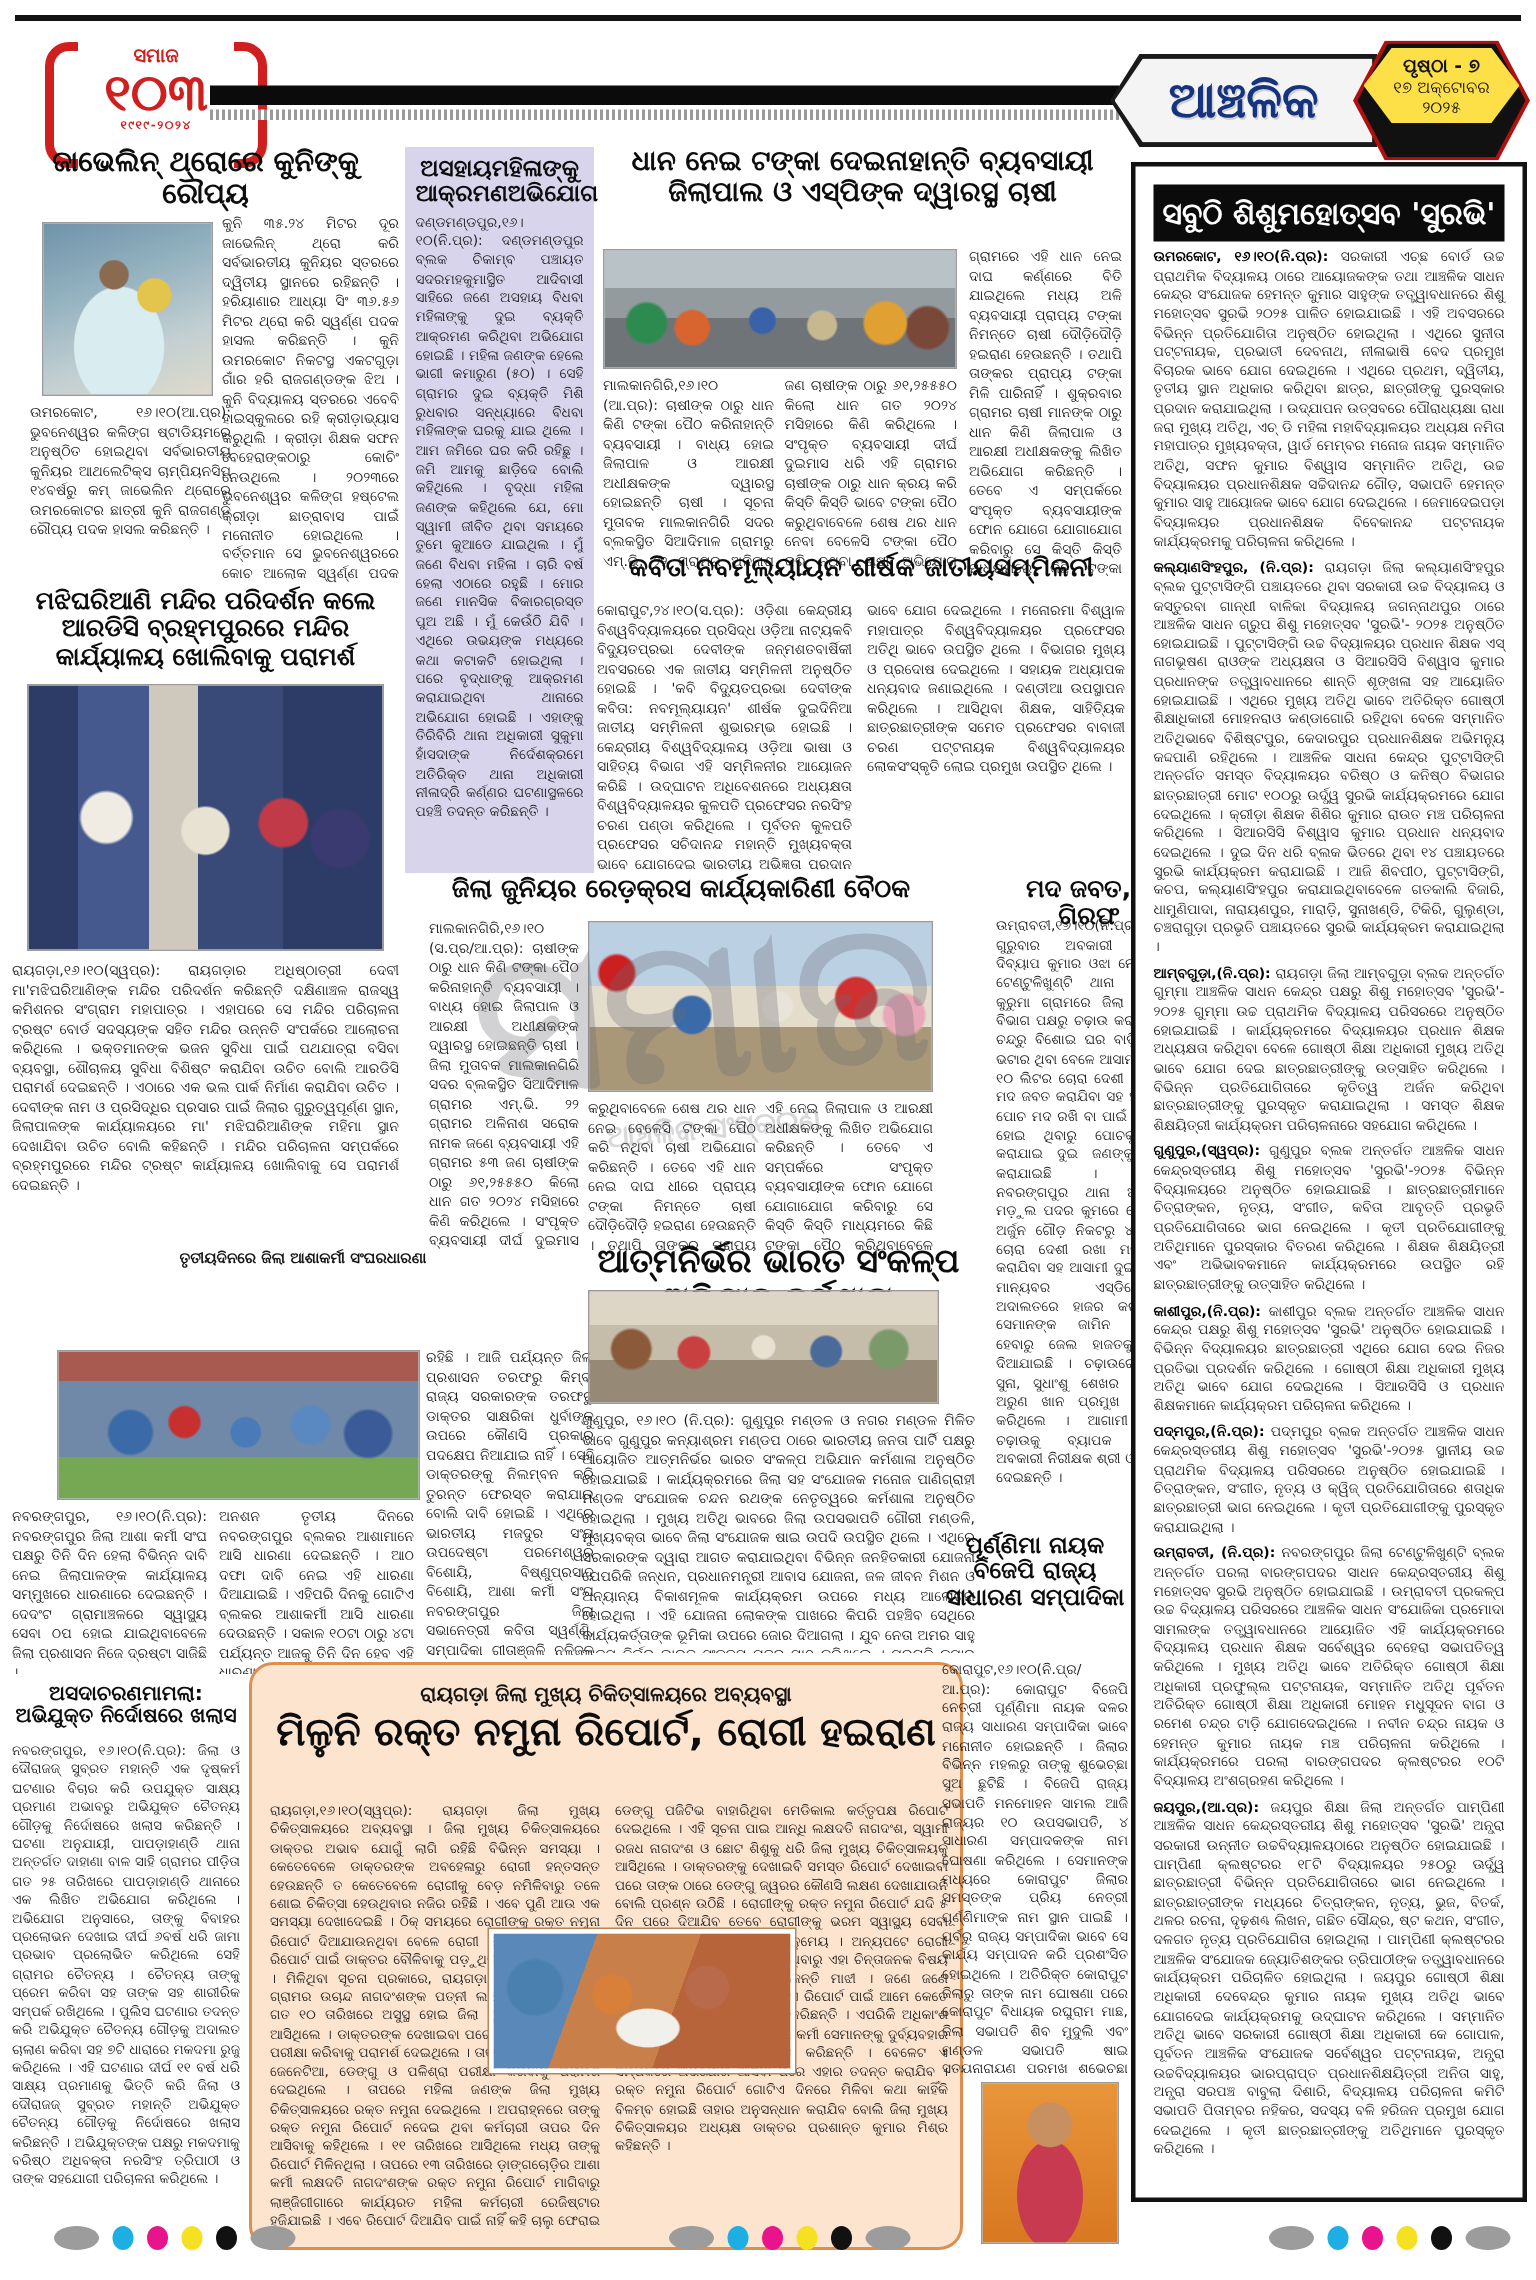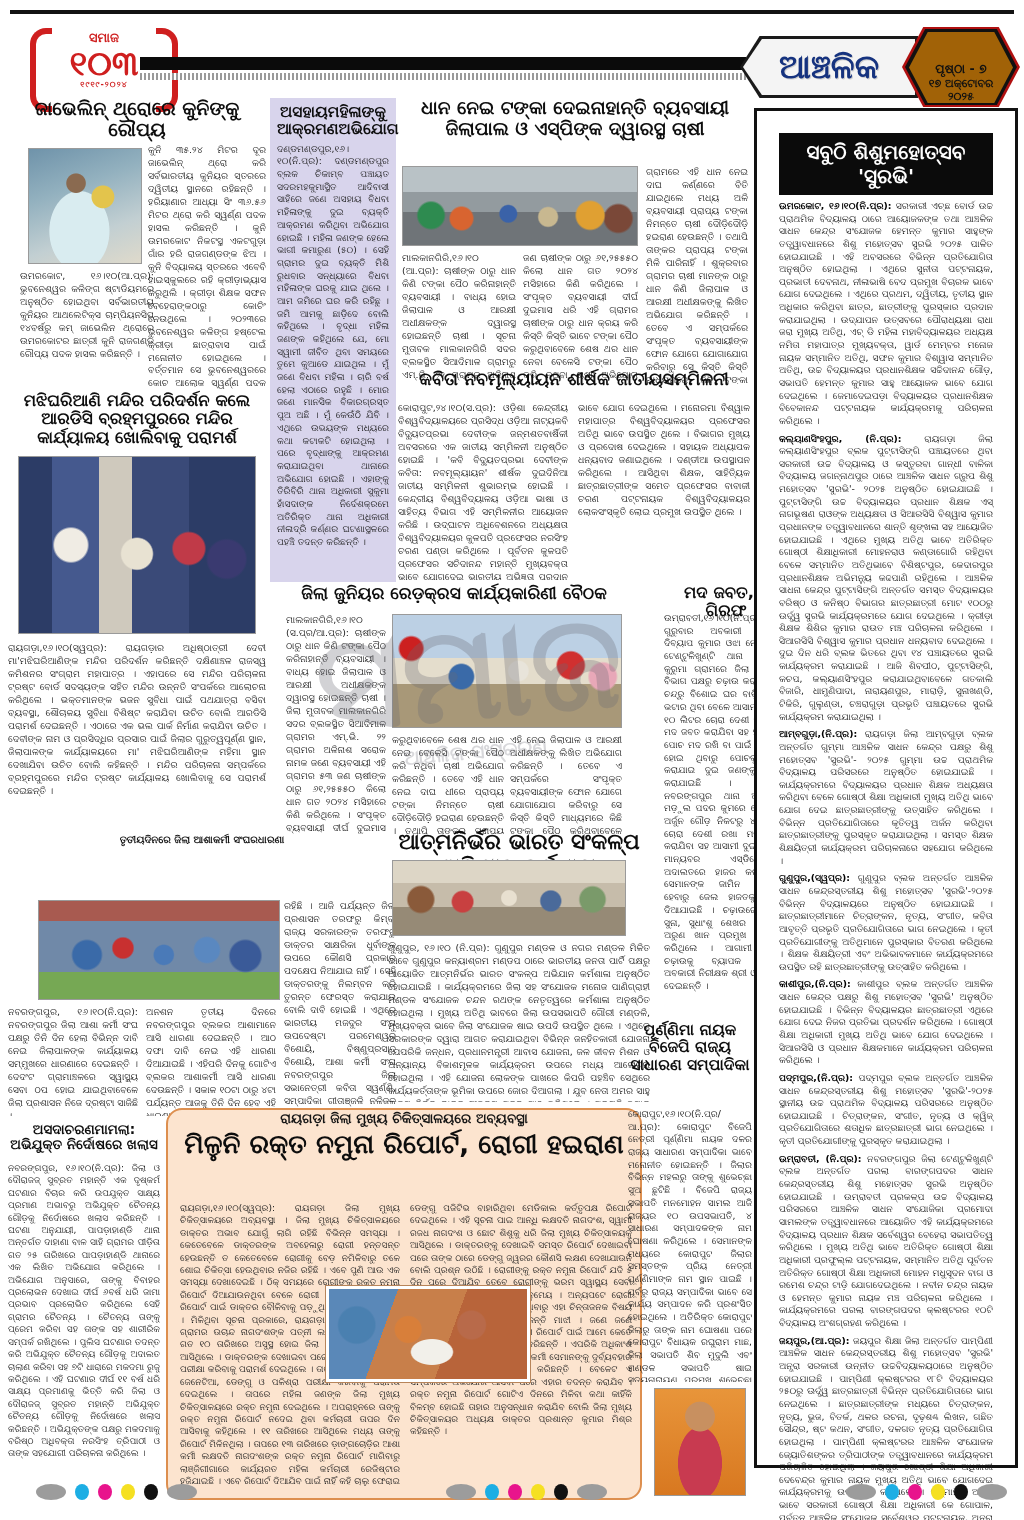--- a/index.html
+++ b/index.html
@@ -26,29 +26,29 @@
   .sec-badge{left:740px;top:36px;width:178px;height:62px;background:#1a1a1a;
              clip-path:polygon(11% 0,100% 0,100% 100%,11% 100%,0 50%);}
   .sec-badge-in{left:743px;top:39px;width:172px;height:56px;background:#f4f4f4;
              clip-path:polygon(11% 0,100% 0,100% 100%,11% 100%,0 50%);
              display:flex;align-items:center;justify-content:center;}
   .sec-title{font-size:33px;font-weight:bold;color:#16337f;text-shadow:1px 1px 0 #cfcfcf;}
   .date-hex-r{left:902px;top:27px;width:118px;height:80px;background:#b01010;
               clip-path:polygon(18% 0,82% 0,100% 50%,82% 100%,18% 100%,0 50%);}
   .date-hex-b{left:905px;top:29px;width:112px;height:76px;background:#111;
               clip-path:polygon(18% 0,82% 0,100% 50%,82% 100%,18% 100%,0 50%);}
-  .date-hex-w{left:909px;top:32px;width:104px;height:71px;background:#a16207;
+  .date-hex-w{left:909px;top:32px;width:104px;height:50px;background:#fde047;
               clip-path:polygon(18% 0,82% 0,100% 50%,82% 100%,18% 100%,0 50%);
-              display:flex;flex-direction:column;align-items:center;justify-content:flex-end;color:#111;}
+              display:flex;flex-direction:column;align-items:center;justify-content:center;color:#111;}
   .date-hex-w .p{font-size:12.5px;font-weight:bold;}
-  .date-hex-w .d{font-size:11px;font-weight:bold;}
+  .date-hex-w .d{font-size:11px;font-weight:normal;}
   
   .purple-box{background:#d8d4ec;padding:6px 7px;box-sizing:border-box;}
-  .orange-box{background:#fce4cf;border:2px solid #dd8f4f;border-radius:16px;box-sizing:border-box;padding:0 12px;}
-  .sidebar{border:3px solid #121212;background:#fff;box-sizing:border-box;padding:22px;}
+  .orange-box{background:#fce4cf;border:2px solid #dd8f4f;border-radius:16px;box-sizing:border-box;padding:12px 12px;}
+  .sidebar{border:3px solid #121212;background:#fff;box-sizing:border-box;padding:12px;}
   .sidebar-head{background:#0b0b0b;color:#fff;font-size:20px;font-weight:bold;text-align:center;padding:7px 2px;margin-bottom:5px;}
   .side-p{font-size:9.3px;line-height:1.36;text-align:justify;color:#1c1c1c;margin:0 0 5px 0;}
   .side-p b{color:#000;}
   .watermark{left:255px;top:555px;width:430px;height:260px;display:flex;flex-direction:column;
              align-items:center;justify-content:center;z-index:6;pointer-events:none;
              transform:rotate(-5deg);color:rgba(105,105,115,0.30);}
   .watermark .w1{font-size:132px;font-weight:bold;line-height:1;}
   .watermark .w2{font-size:20px;font-weight:bold;margin-top:2px;color:rgba(105,105,115,0.26);}
   
   .reg{position:absolute;top:1484px;display:flex;align-items:center;gap:9px;}

